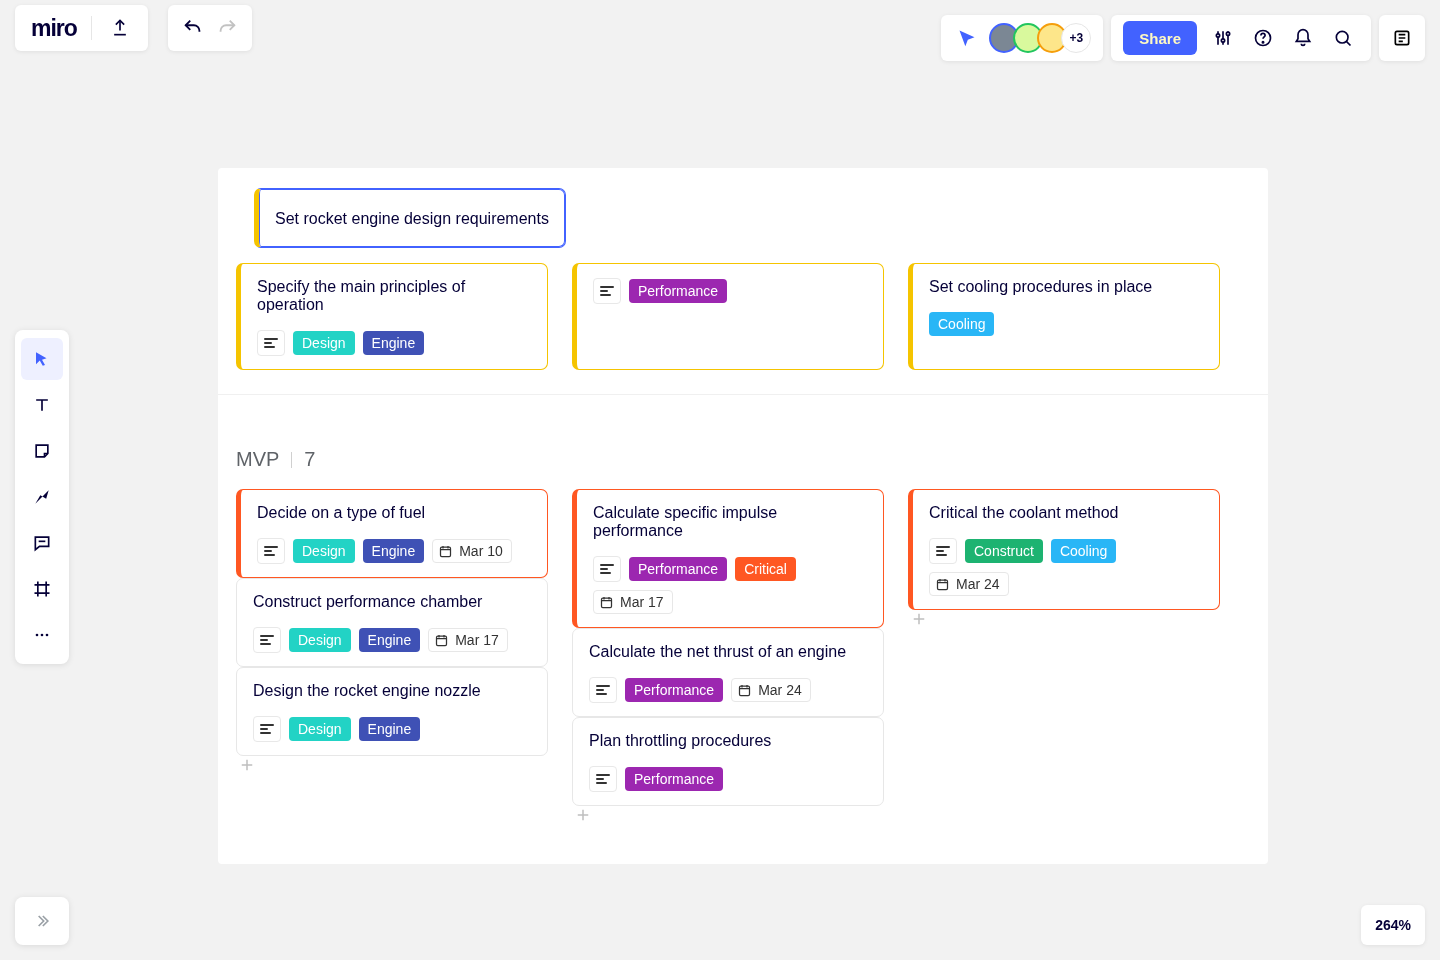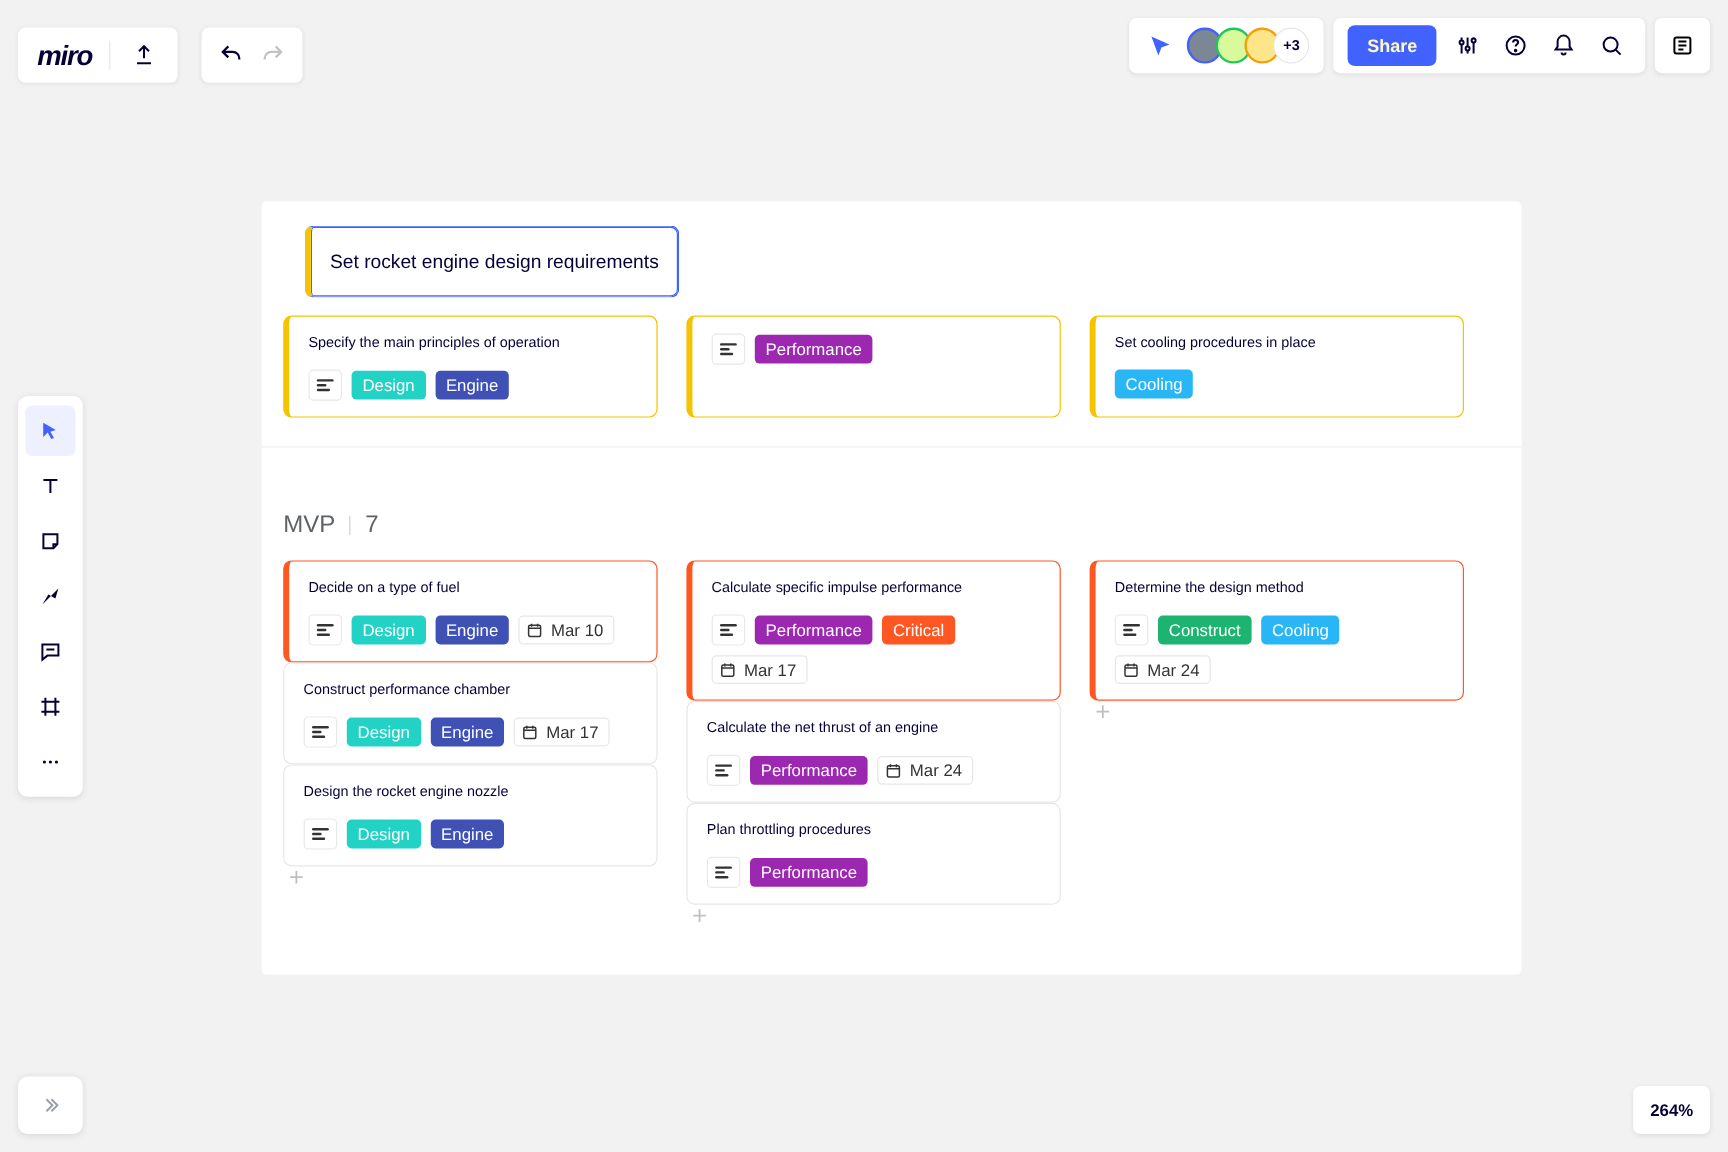--- a/index.html
+++ b/index.html
@@ -1,18 +1,18 @@
 <!DOCTYPE html>
 <html><head>
 <meta charset="utf-8">
 <style>
   * { box-sizing: border-box; margin: 0; padding: 0; }
   html, body { width: 1440px; height: 960px; overflow: hidden; font-family: -apple-system, BlinkMacSystemFont, "Segoe UI", Helvetica, Arial, sans-serif; background: #f2f2f2; }
   
-  .topbar-left { position: absolute; top: 23px; left: 15px; display: flex; gap: 20px; font-style: italic; }
+  .topbar-left { position: absolute; top: 5px; left: 15px; display: flex; gap: 20px; }
   .pill { background: #fff; border-radius: 6px; height: 46px; display: flex; align-items: center; box-shadow: 0 1px 4px rgba(0,0,0,0.08); }
   .logo-pill { padding: 0 14px 0 16px; gap: 14px; }
   .logo-text { font-weight: 900; font-size: 23px; letter-spacing: -1px; color: #050038; }
   .vdiv { width: 1px; height: 24px; background: #e6e6e6; }
   .icon-btn { display:flex; align-items:center; justify-content:center; width: 28px; height: 28px; cursor:pointer; color:#050038; }
   .history-pill { padding: 0 10px; gap: 4px; }
   .history-pill .icon-btn { width: 30px; }
   .history-pill .icon-btn.disabled { color: #c2c2c2; }
   .topbar-right { position: absolute; top: 15px; right: 15px; display: flex; gap: 8px; }
   .presence-pill { padding: 0 12px; gap: 8px; }
@@ -39,21 +39,21 @@
   .board { position:absolute; left:218px; top:168px; width:1050px; background:#fff; border-radius:4px; }
   .group1 { padding: 20px 18px 24px 18px; }
   .card { background:#fff; border:1px solid #eee; border-radius:7px; padding:14px 16px 13px 16px; position:relative; }
   .card.border-yellow { border-color:#f5c400; border-left-width:5px; }
   .card.border-orange { border-color:#ff5722; border-left-width:5px; }
   .card.border-grey { border-color:#e7e7e7; }
   .card.sel { border-color:#4262ff; border-left:5px solid #f5c400; box-shadow: 0 0 0 1px #4262ff inset; margin-left: 18px; }
   .title-card { width:312px; height:60px; display:flex; align-items:center; font-size:16px; color:#050038; margin-bottom:15px; }
   .row3 { display:flex; gap:24px; }
   .card3 { width:312px; }
-  .card-title { font-size:12px; color:#050038; margin-bottom:16px; }
+  .card-title { font-size:16px; color:#050038; margin-bottom:16px; }
   .meta { display:flex; align-items:center; gap:8px; flex-wrap:wrap; }
   .linesq { width:28px; height:26px; border:1px solid #e8e8e8; border-radius:4px; display:flex; flex-direction:column; justify-content:center; gap:2px; padding:5px 6px; }
   .linesq span{ height:2px; background:#333; border-radius:1px; }
   .linesq span:nth-child(2){ width:60%; }
   .linesq span:nth-child(3){ width:80%; }
   .tag { padding:4px 9px; border-radius:4px; font-size:14px; font-weight:500; color:#fff; }
   .tag.design{ background:#22d3c5; }
   .tag.engine{ background:#3f51b5; }
   .tag.performance{ background:#9c27b0; }
   .tag.cooling{ background:#29b6f6; }
@@ -356,21 +356,21 @@
         </div>
         <div class="plus">
           <svg width="18" height="18" viewBox="0 0 24 24" fill="none" stroke="currentColor" stroke-width="2">
               <path d="M12 5v14M5 12h14"></path>
             </svg>
         </div>
       </div>
 
       <div class="col">
         <div class="card border-orange">
-          <div class="card-title">Determine the design method</div>
+          <div class="card-title">Critical the coolant method</div>
           <div class="meta">
             <div class="linesq">
                 <span></span>
                 <span></span>
                 <span></span>
               </div>
             <span class="tag efficiency">Construct</span>
             <span class="tag cooling">Cooling</span>
             <span class="date-chip">
               <svg width="15" height="15" viewBox="0 0 24 24" fill="none" stroke="#333" stroke-width="2">

